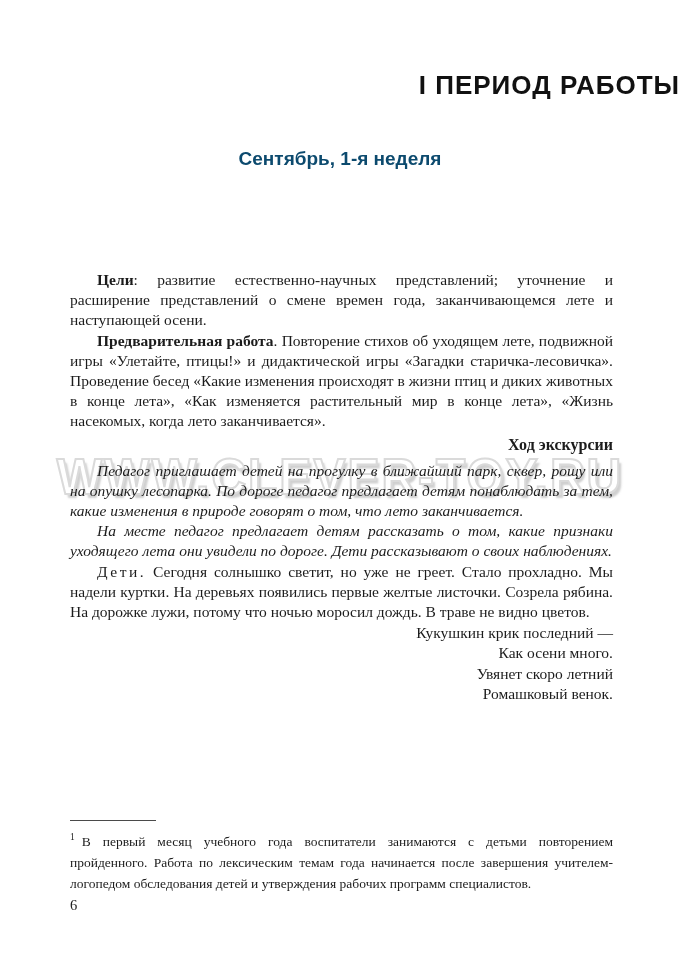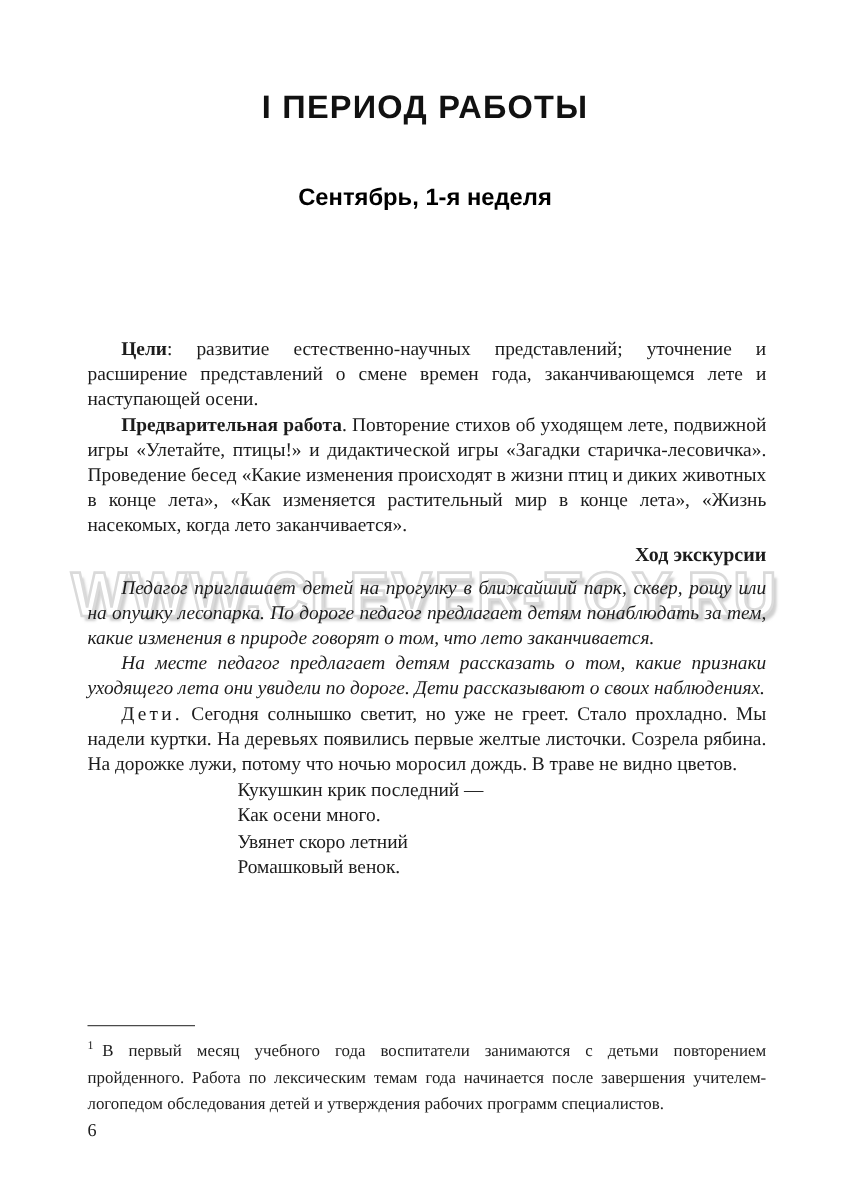--- a/index.html
+++ b/index.html
@@ -27,36 +27,36 @@
       -webkit-text-stroke: 2px #dadada;
       text-shadow: 3px 4px 2px rgba(170,170,170,0.55);
       z-index: 0;
       user-select: none;
     }
     .layer { z-index: 1; }
     .period-title {
       position: absolute;
       top: 70px; left: 0; right: 0;
       margin: 0;
-      text-align: center;
+      text-align: right;
       font-family: "Liberation Sans", sans-serif;
       font-weight: bold;
       font-size: 26px;
       letter-spacing: 1px;
       color: #111;
     }
     .week-subtitle {
       position: absolute;
       top: 148px; left: 0; right: 0;
       margin: 0;
       text-align: center;
       font-family: "Liberation Sans", sans-serif;
       font-weight: bold;
       font-size: 19px;
-      color: #000000;
+      color: #0c4a6e;
     }
     .lesson-heading {
       position: absolute;
       top: 203px; left: 0; right: 0;
       text-align: center;
       font-weight: bold;
       font-size: 15.5px;
       line-height: 22px;
       color: #111;
     }
@@ -75,21 +75,21 @@
     .italic { font-style: italic; }
     .excursion-heading {
       margin: 3px 0 6px 0;
       text-align: right;
       font-size: 16px;
       font-weight: bold;
       line-height: 20px;
       text-indent: 0;
     }
     .speaker { letter-spacing: 2.5px; }
-    .poem { margin: 1px 0 0 120px; text-align: left; }
+    .poem { margin: 1px 0 0 80px; text-align: right; }
     .poem-line { line-height: 20.2px; }
     .footnote {
       position: absolute;
       top: 820px;
       left: 70px;
       width: 543px;
       font-size: 13.5px;
       line-height: 21px;
       text-align: justify;
     }

